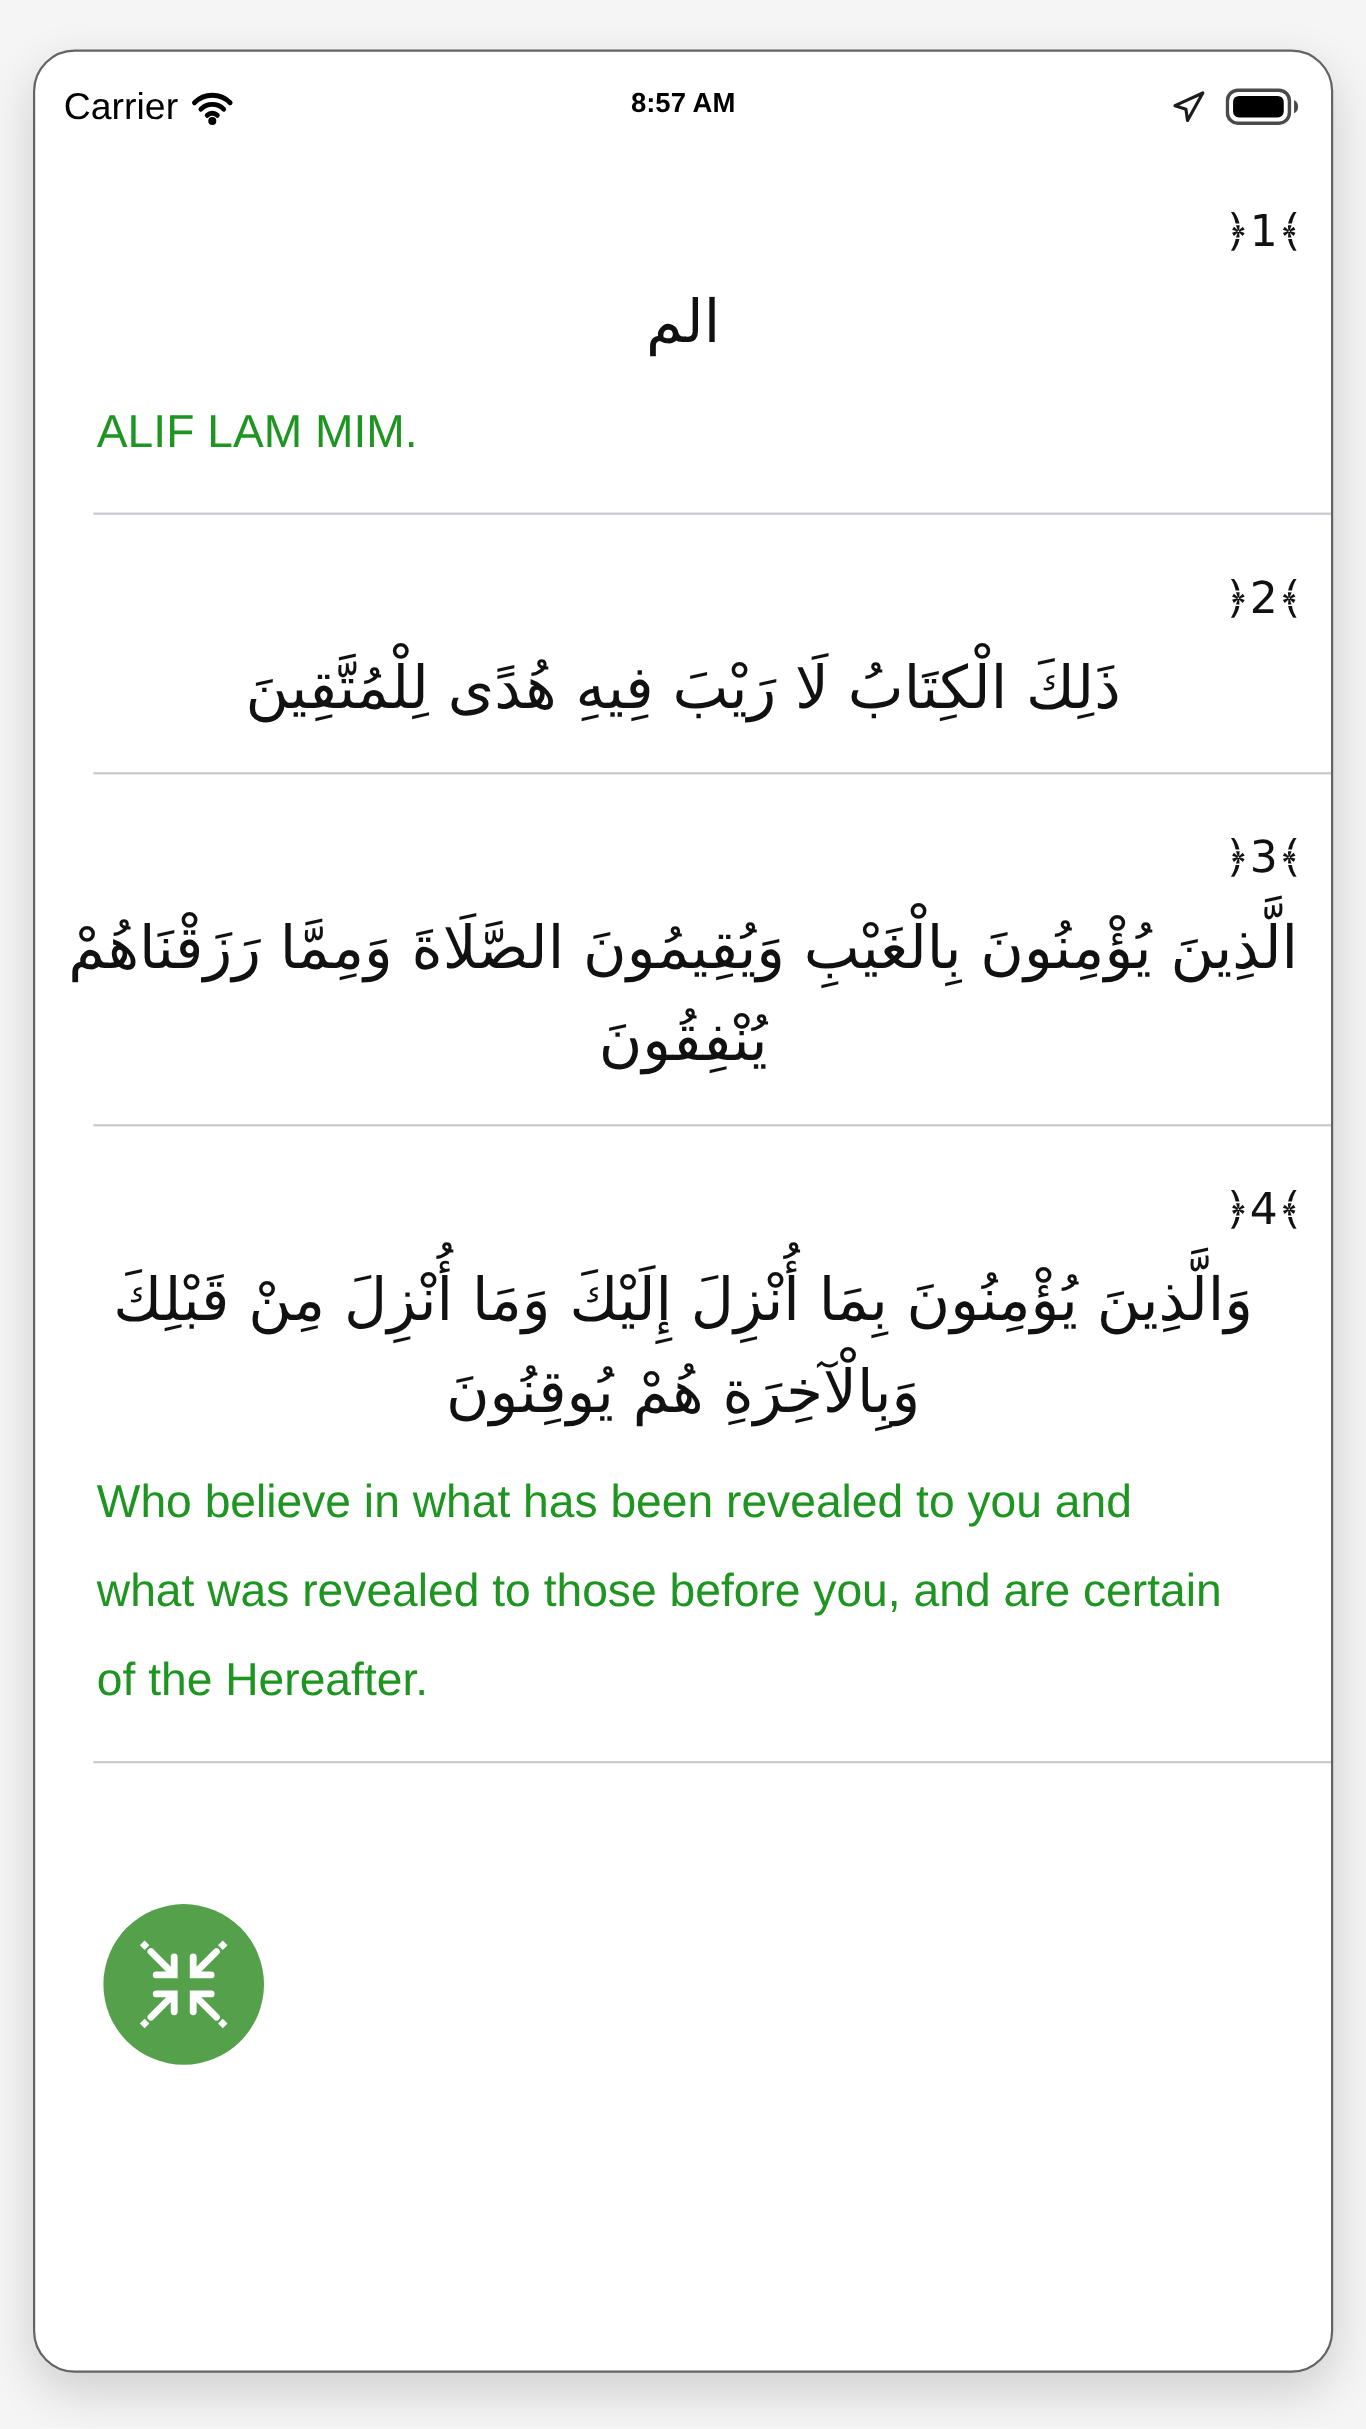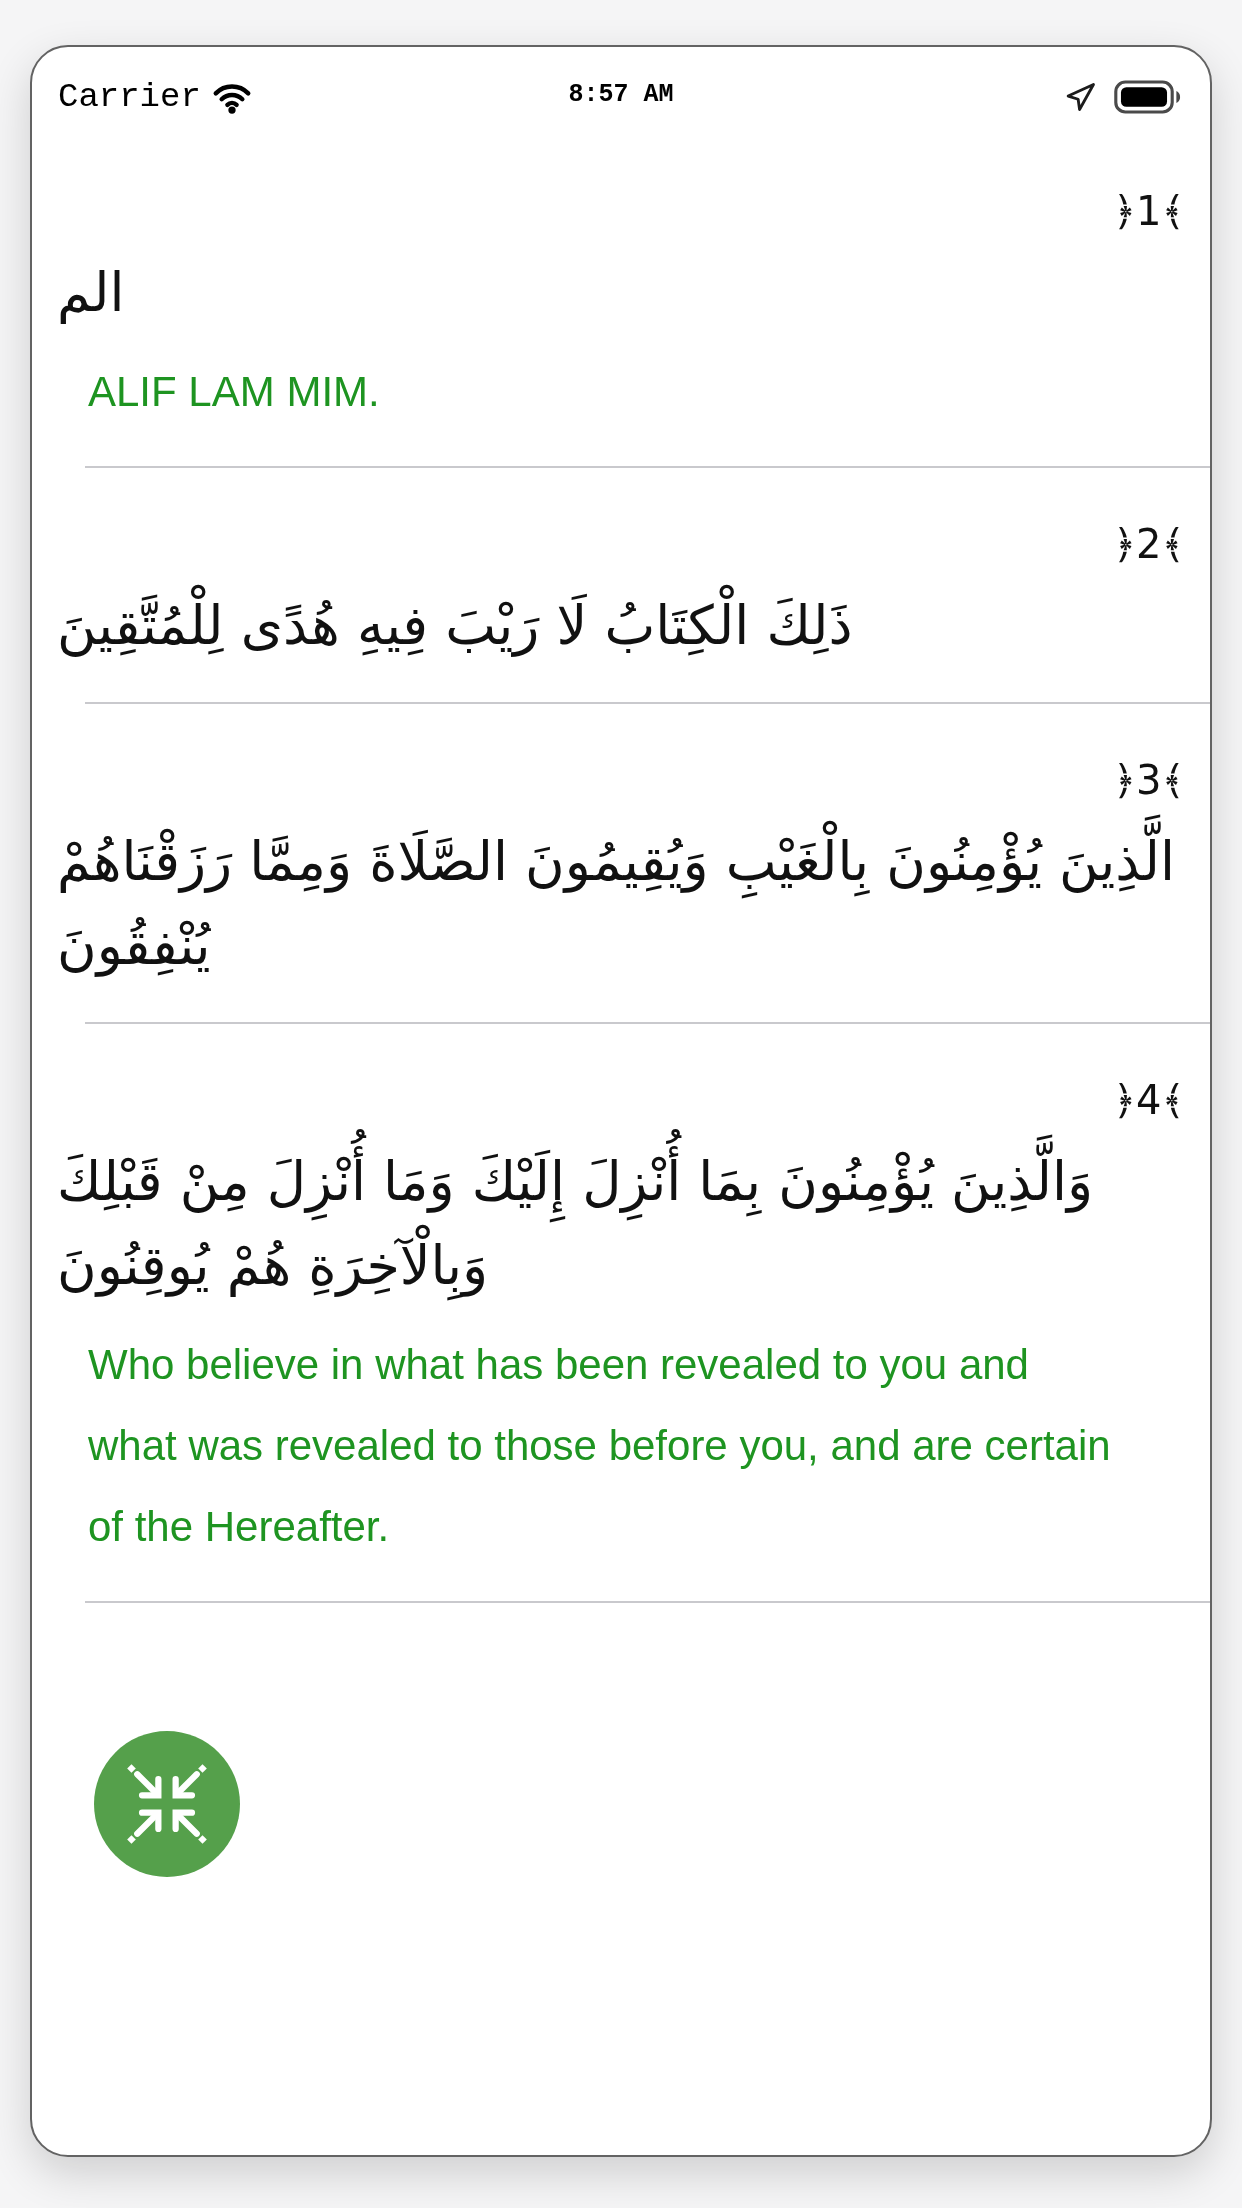--- a/index.html
+++ b/index.html
@@ -28,21 +28,20 @@
   }
   
   .status-bar{
     position:relative;
     height:88px;
     display:flex;
     align-items:center;
     justify-content:space-between;
     padding:12px 24px 0 26px;
     color:#000;
-    font-family:Liberation Mono, monospace;
   }
   .sb-left{display:flex;align-items:center;gap:10px;}
   .sb-carrier{font-size:34px;color:#000;}
   .sb-time{
     position:absolute;
     left:50%; top:50%;
     transform:translate(-50%,-38%);
     font-size:25px;
     font-weight:700;
   }
@@ -60,21 +59,21 @@
     text-align:right;
     direction:rtl;
     font-family:"DejaVu Sans", sans-serif;
     font-size:40px;
     line-height:60px;
     color:var(--ink);
   }
   .v-arabic{
     margin-top:10px;
     direction:rtl;
-    text-align:left;
+    text-align:center;
     font-family:"DejaVu Sans", sans-serif;
     font-size:54px;
     line-height:84px;
     color:var(--ink);
   }
   .v-translation{
     margin-top:16px;
     color:var(--green);
     font-size:42px;
     line-height:81px;

